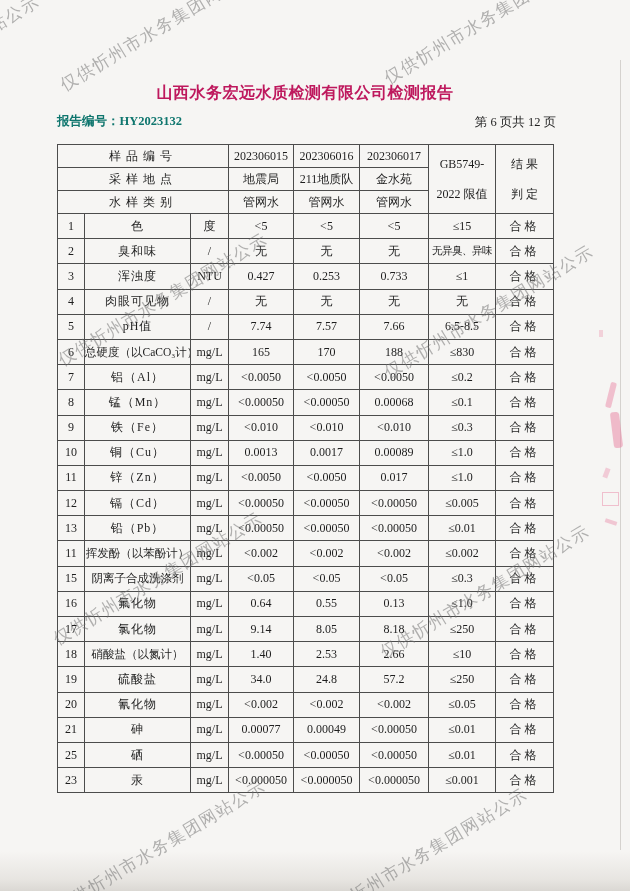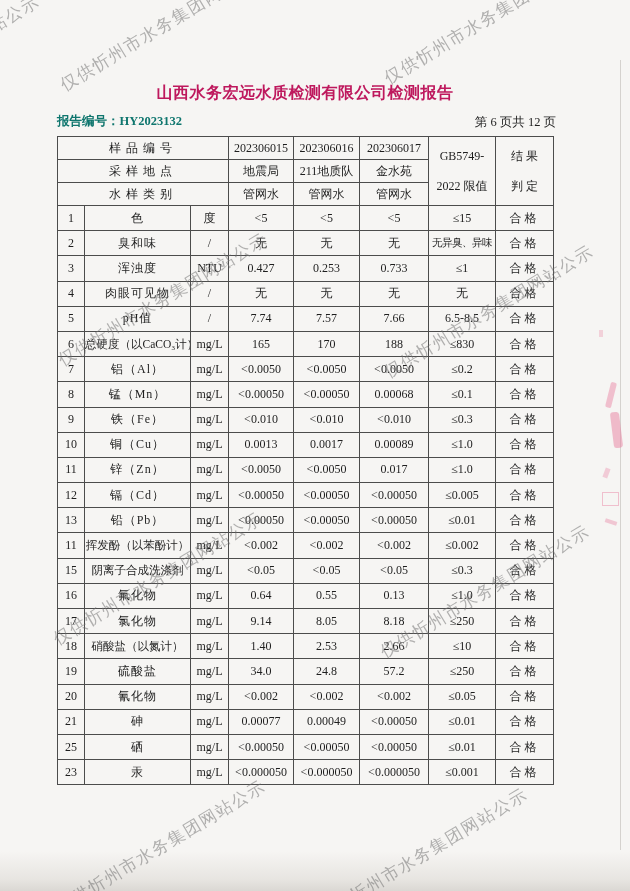--- a/index.html
+++ b/index.html
@@ -22,21 +22,21 @@
     font-size:16px;font-weight:bold;color:#be185d;letter-spacing:0.5px;white-space:nowrap;
   }
   .report-no{
     position:absolute;left:57px;top:113px;font-size:12.5px;font-weight:bold;color:#0f766e;white-space:nowrap;
   }
   .page-info{
     position:absolute;left:57px;top:114px;width:499px;text-align:right;
     font-size:12.5px;font-weight:normal;color:#1f1f1f;white-space:nowrap;
   }
   table.report{
-    position:absolute;left:57px;top:136px;width:496px;
+    position:absolute;left:57px;top:144px;width:496px;
     border-collapse:collapse;table-layout:fixed;
   }
   table.report td{
     border:1px solid #4c4c4c;text-align:center;vertical-align:middle;
     font-size:12px;padding:0;white-space:nowrap;overflow:hidden;color:#1e1e1e;
   }
   thead tr{height:23px;}
   tbody tr{height:25.2px;}
   .th-label{letter-spacing:5px;}
   .two-line div{line-height:30px;}

